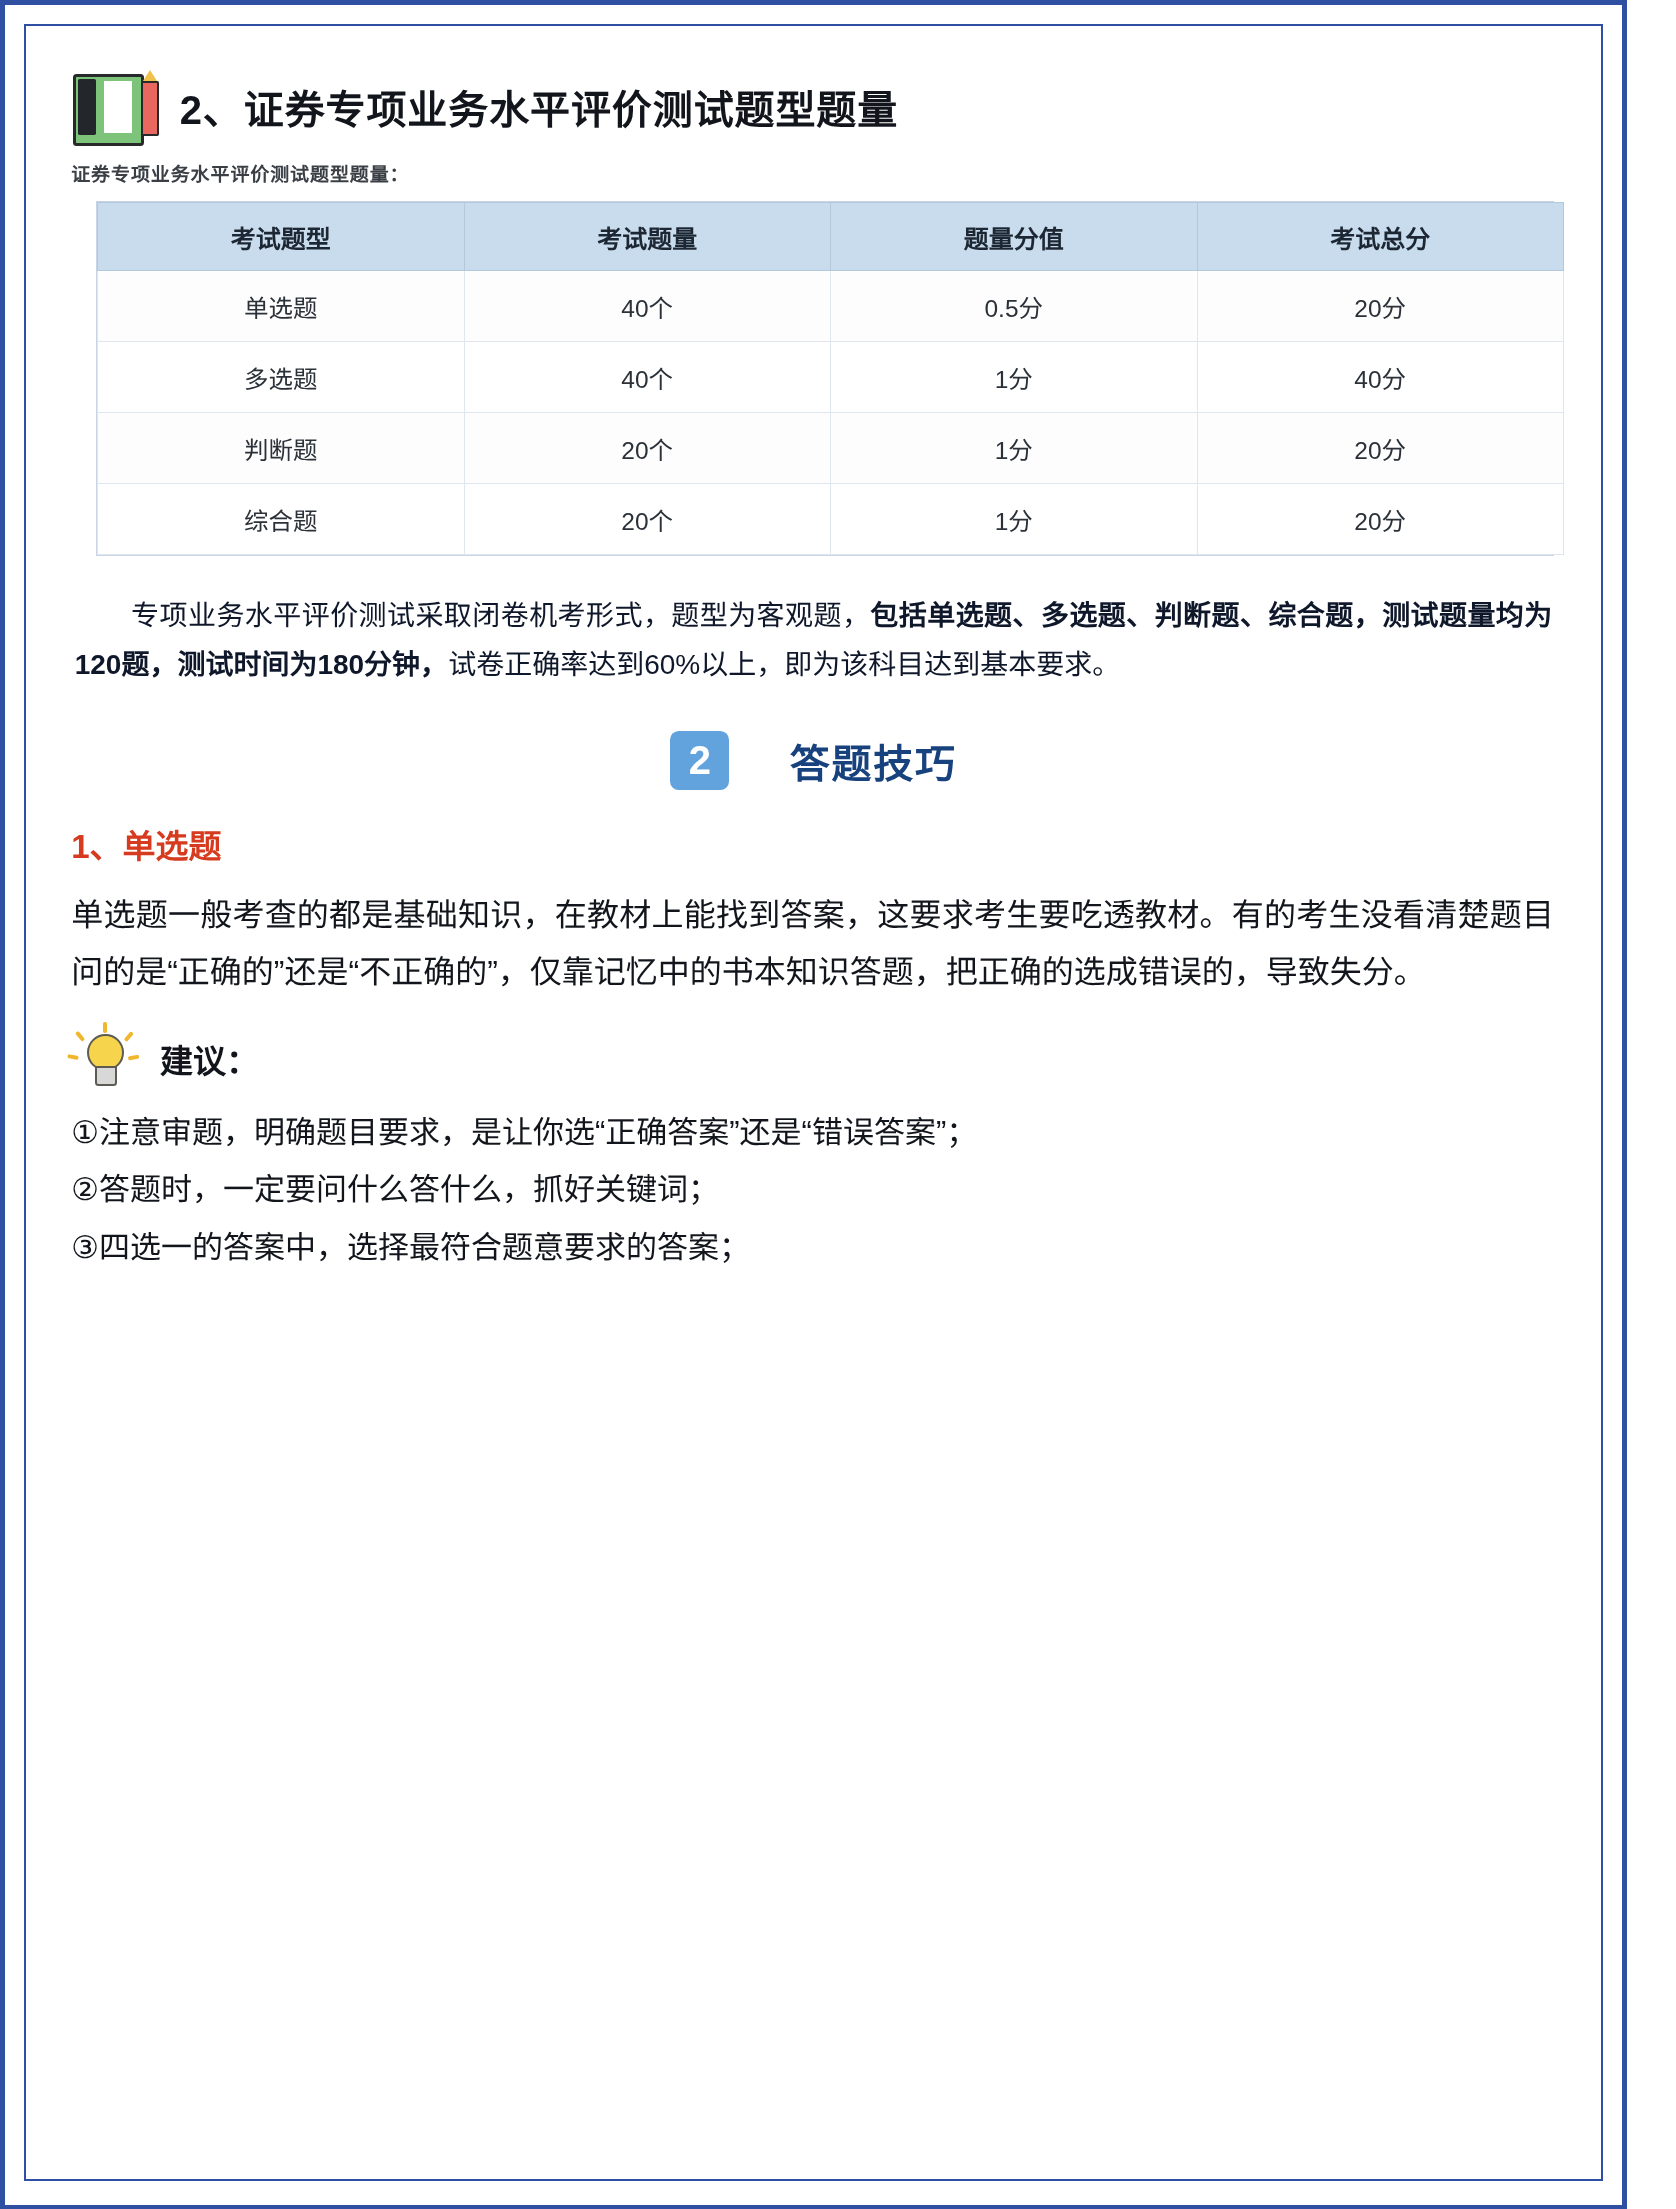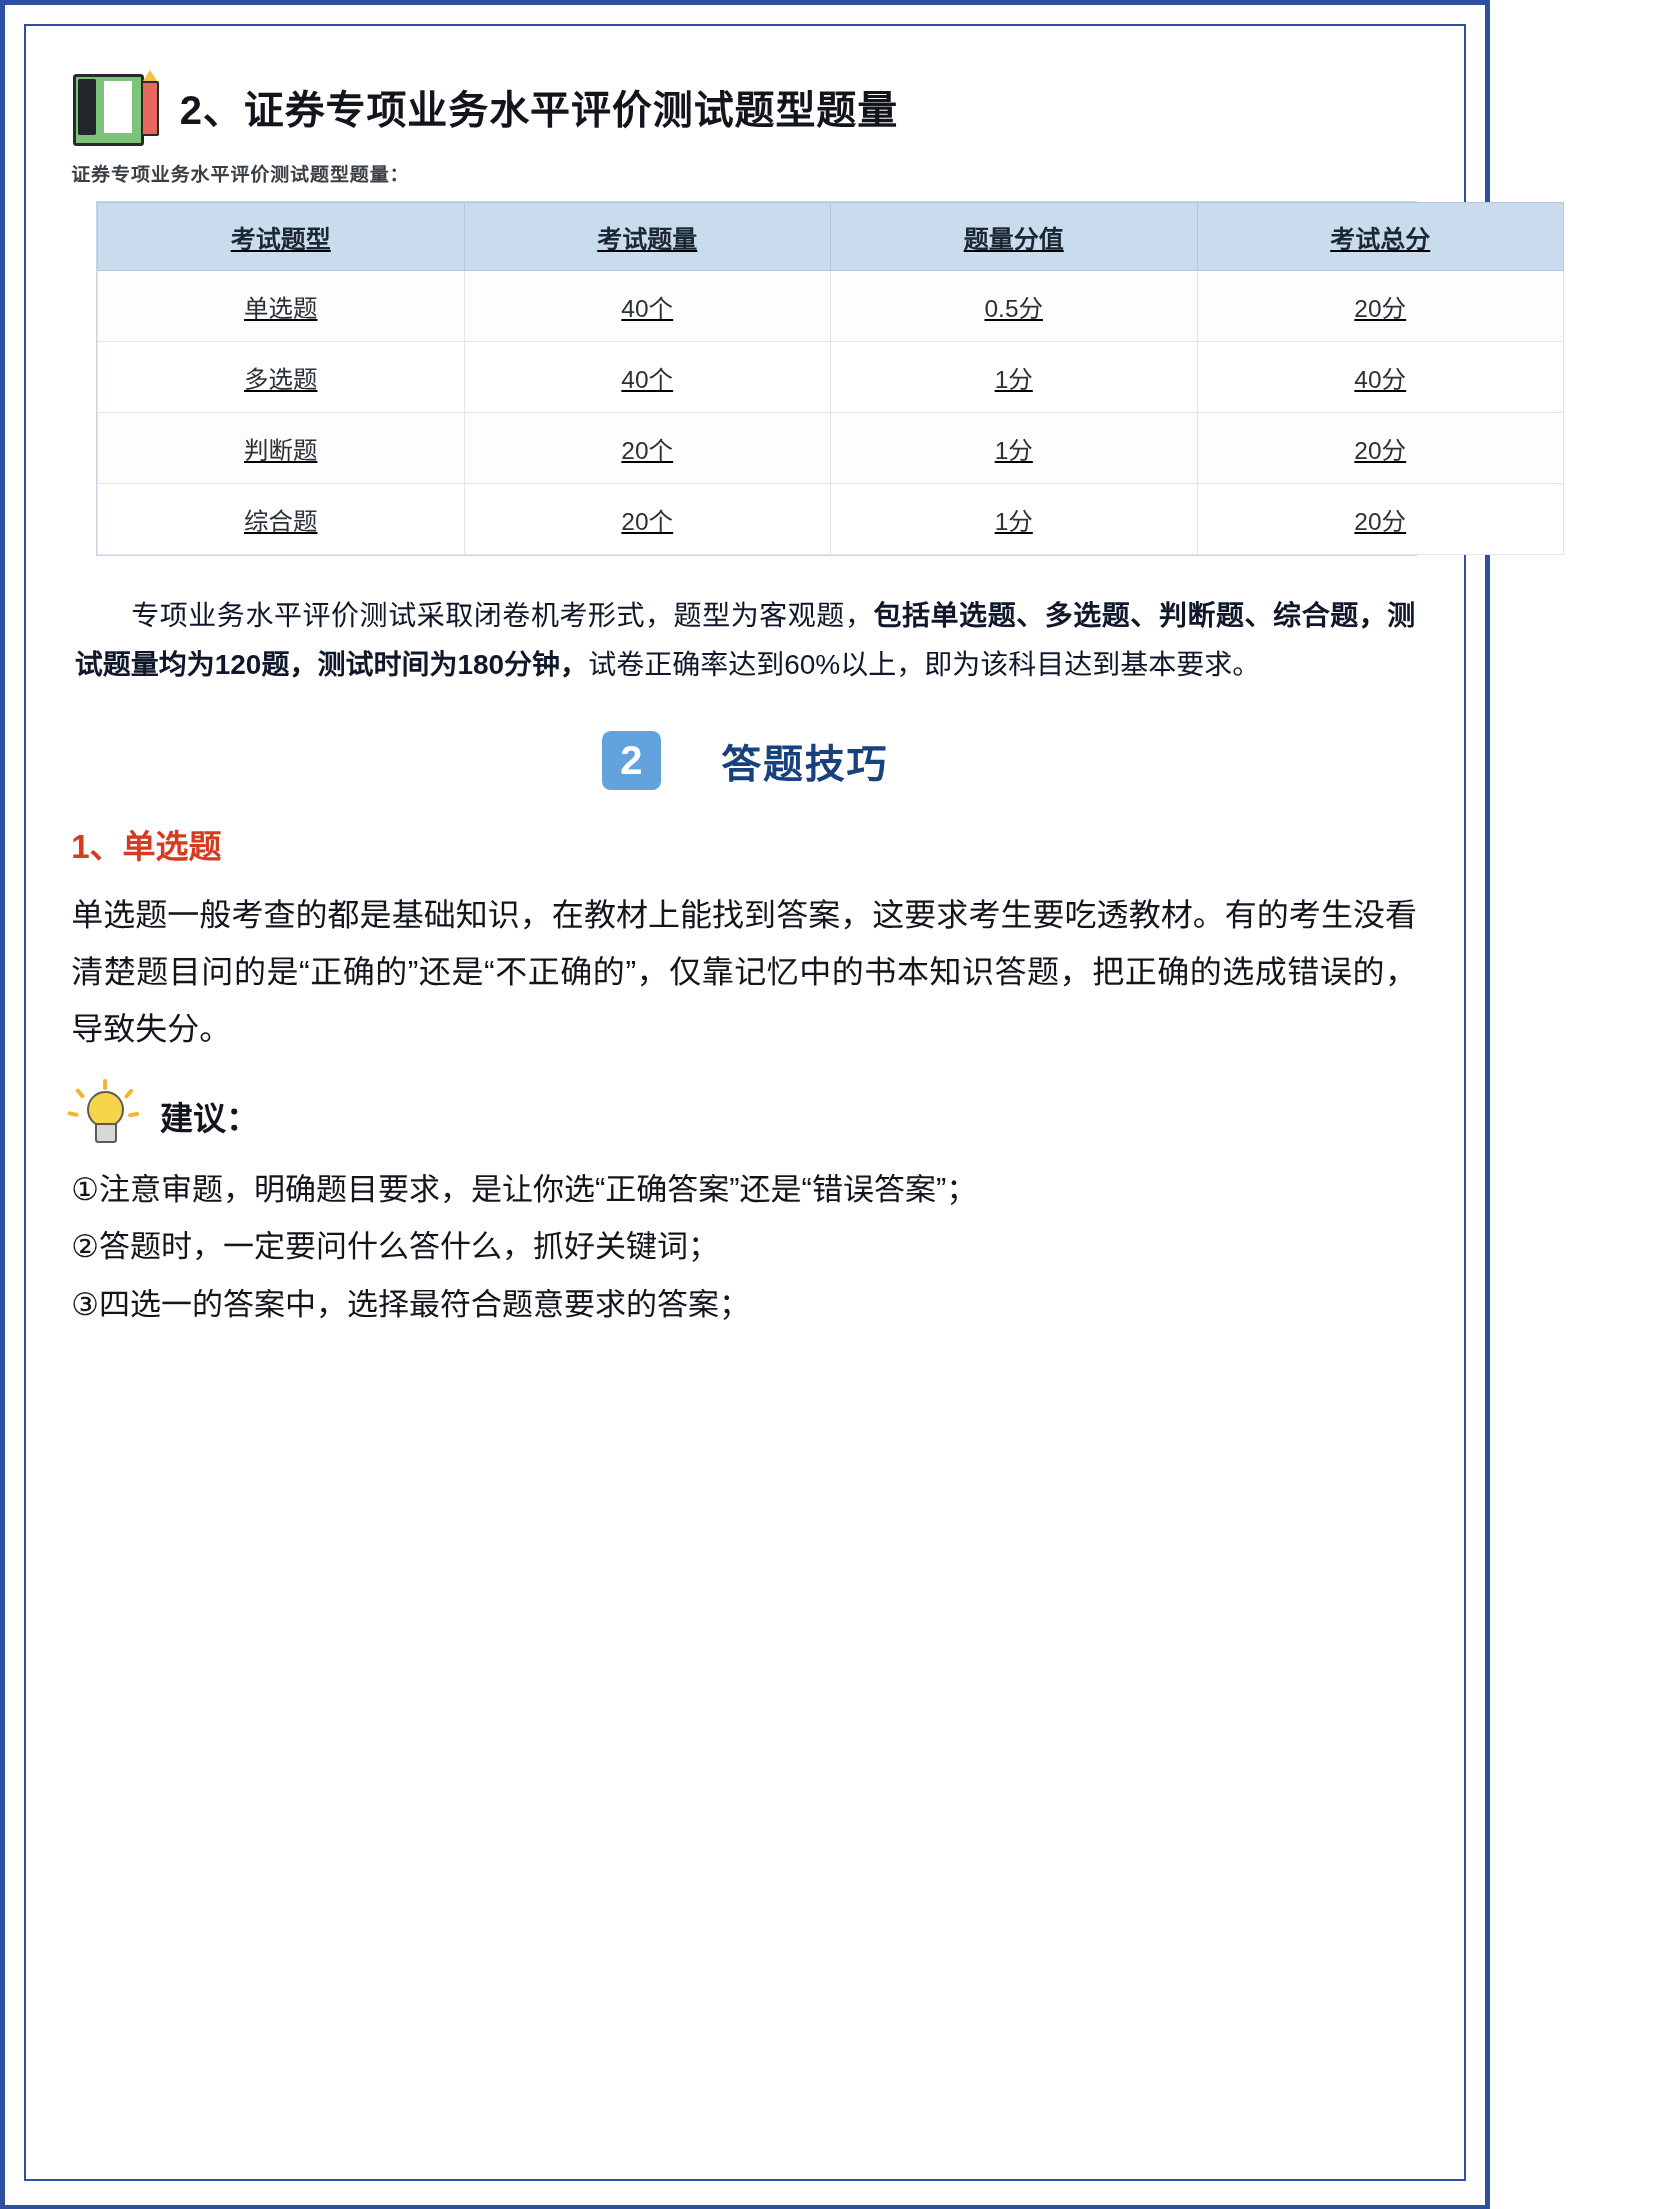--- a/index.html
+++ b/index.html
@@ -11,21 +11,21 @@
     width: 1677px;
     min-height: 2210px;
     font-family: "Liberation Sans", "DejaVu Sans", sans-serif;
     -webkit-font-smoothing: antialiased;
   }
 
   
   .page-frame {
     position: relative;
     box-sizing: border-box;
-    width: 1490px;
+    width: 1627px;
     min-height: 2210px;
     padding: 19px;
     background: #ffffff;
     border: 5.2px solid #2f4fa3;
   }
   .page-frame-inner {
     box-sizing: border-box;
     width: 100%;
     min-height: 2157px;
     border: 2.6px solid #2f4fa3;
@@ -96,21 +96,20 @@
     color: #3a3f46;
     margin: 12.2px 0 15.7px 5.2px;
     letter-spacing: 0.9px;
   }
 
   
   .table-wrap {
     margin: 0 7px 0 30px;
     border: 0.9px solid #c9d4e4;
     background: #fff;
-    text-decoration: underline;
   }
   table.exam-table {
     border-collapse: collapse;
     width: 1467px;
     table-layout: fixed;
   }
   table.exam-table th {
     background: #c9dcee;
     color: #1c2733;
     font-size: 25px;

